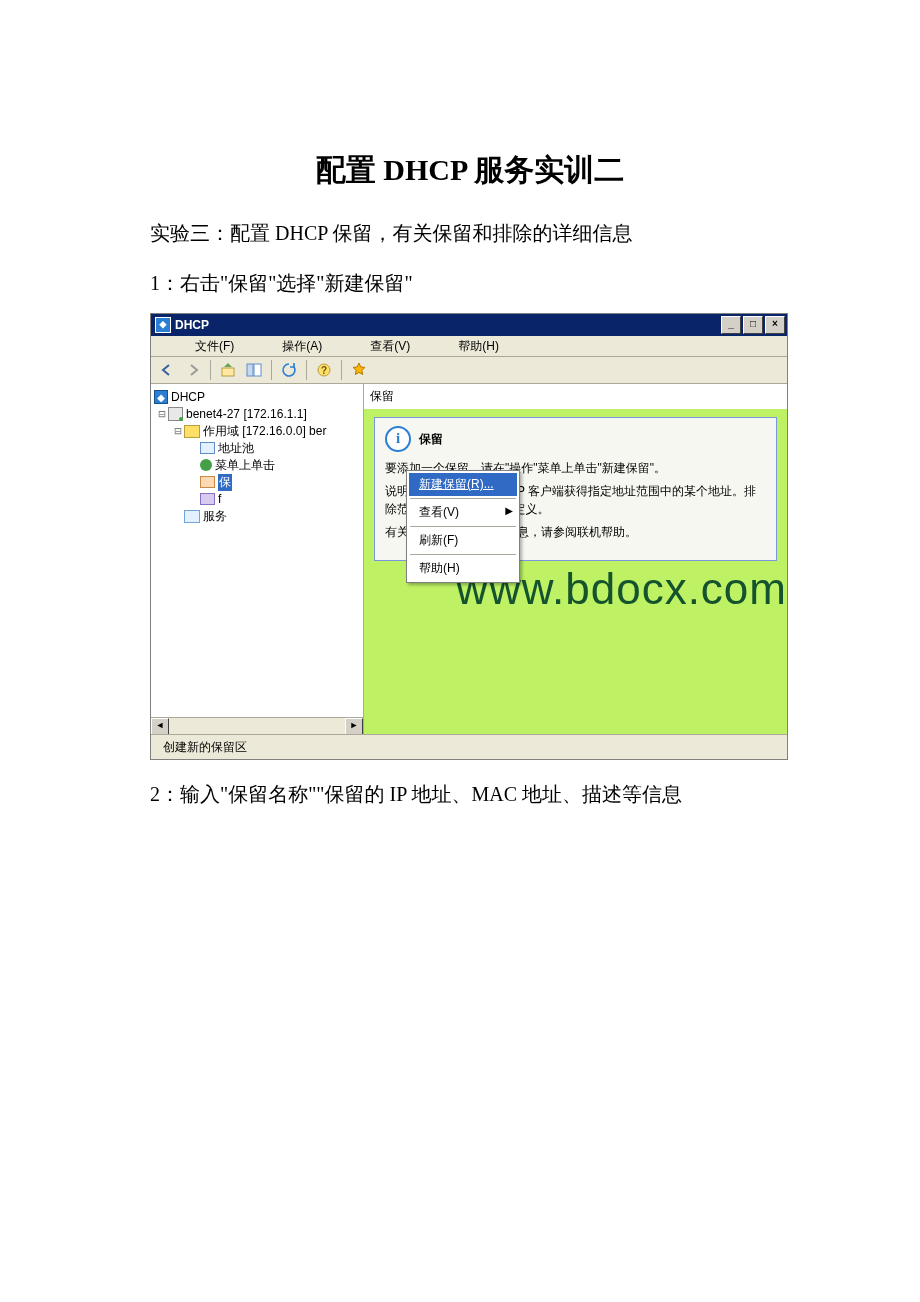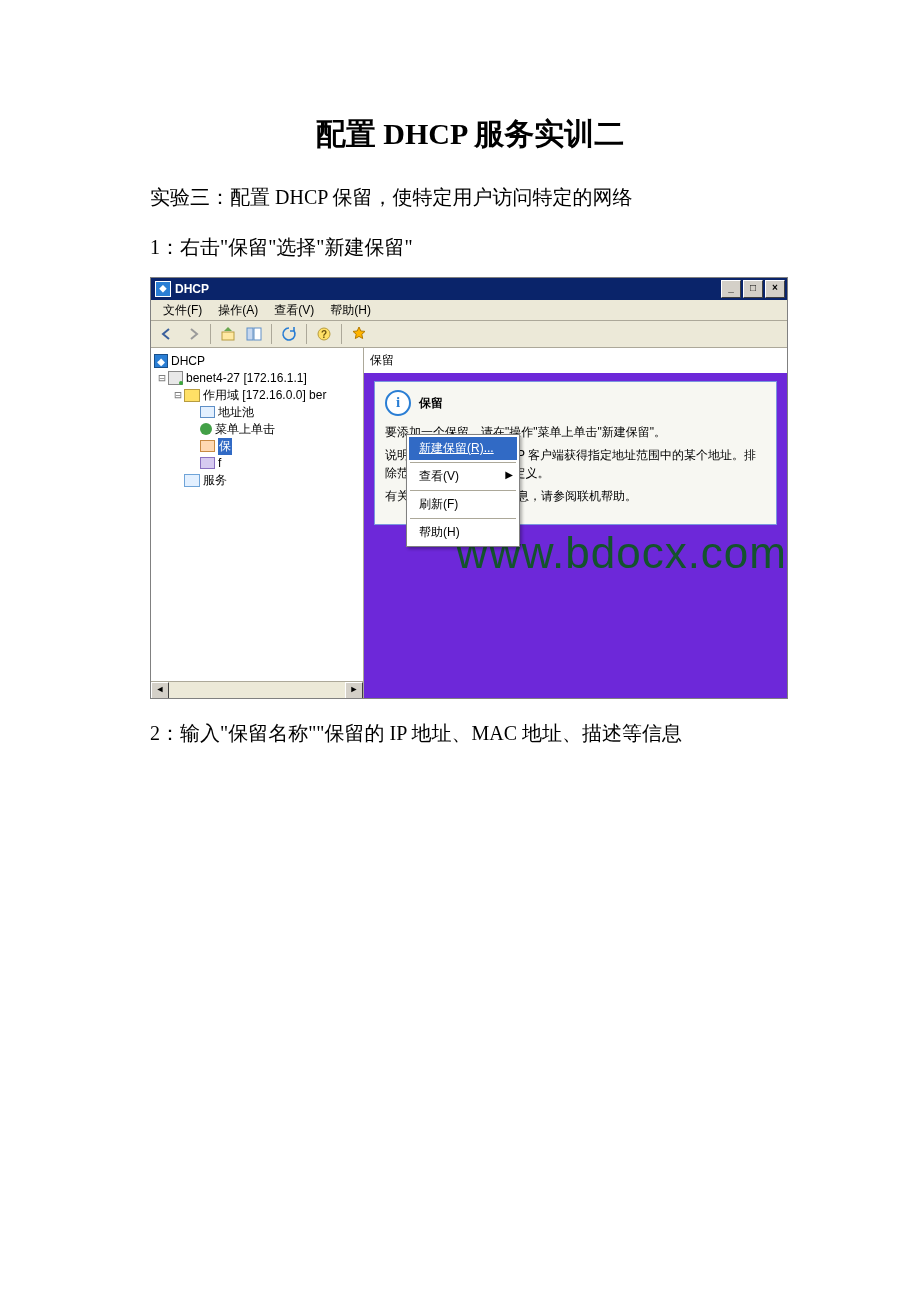--- a/index.html
+++ b/index.html
@@ -3,21 +3,21 @@
 <meta charset="utf-8">
 <style>
   body {
     margin: 0;
     padding: 0;
     background: #fff;
     font-family: "SimSun", "宋体", serif;
     width: 920px;
   }
   .page {
-    padding: 64px 130px 60px 150px;
+    padding: 100px 130px 60px 150px;
   }
   .doc-title {
     font-size: 30px;
     font-weight: bold;
     text-align: center;
     margin: 50px 0 20px 0;
     font-family: "SimSun", "宋体", serif;
   }
   .doc-text {
     font-size: 20px;
@@ -67,21 +67,21 @@
     color: #000;
   }
   .menubar {
     height: 20px;
     background: #ece9d8;
     border-bottom: 1px solid #aca899;
     display: flex;
     align-items: center;
     padding: 0 4px;
   }
-  .menubar .mi { padding: 2px 8px; }
+  .menubar .mi { padding: 2px 8px; margin-left: 32px; }
 
   .toolbar {
     height: 26px;
     background: #ece9d8;
     border-bottom: 1px solid #aca899;
     display: flex;
     align-items: center;
     padding: 0 4px;
     gap: 2px;
   }
@@ -150,21 +150,21 @@
   .sb-btn {
     width: 16px; height: 15px;
     background: #d4d0c8;
     border: 1px solid #fff;
     border-right-color:#404040; border-bottom-color:#404040;
     font-size: 9px; text-align: center; line-height: 13px;
   }
 
   .detail-pane {
     flex: 1;
-    background: #6d28d9;
+    background: #bef264;
     padding: 0;
     position: relative;
   }
   .detail-header {
     padding: 4px 6px;
     background: #fff;
     font-size: 12px;
   }
   .info-box {
     margin: 8px 10px;
@@ -252,21 +252,21 @@
     pointer-events: none;
     z-index: 4;
   }
   .win { position: relative; }
 </style>
 </head>
 <body>
 
 <div class="page">
   <div class="doc-title">配置 DHCP 服务实训二</div>
-  <p class="doc-text">实验三：配置 DHCP 保留，使特定用户访问特定的网络</p>
+  <p class="doc-text">实验三：配置 DHCP 保留，有关保留和排除的详细信息</p>
   <p class="doc-text">1：右击"保留"选择"新建保留"</p>
 
   <div class="win">
 
     <div class="titlebar">
       <span class="t-icon">◆</span>
       <span class="title-text">DHCP</span>
       <div class="win-btns">
         <div class="win-btn">_</div>
         <div class="win-btn">□</div>
@@ -395,16 +395,20 @@
         <span class="cm-arrow">▶</span>
       </div>
       <div class="cm-sep"></div>
       <div class="cm-item">刷新(F)</div>
       <div class="cm-sep"></div>
       <div class="cm-item">帮助(H)</div>
     </div>
 
     <div class="watermark">www.bdocx.com</div>
 
+    <div class="statusbar">
+      <div class="sb-cell main">创建新的保留区</div>
+      <div class="sb-rest"></div>
+    </div>
   </div>
 
   <p class="doc-text">2：输入"保留名称""保留的 IP 地址、MAC 地址、描述等信息</p>
 </div>
 
 </body></html>

